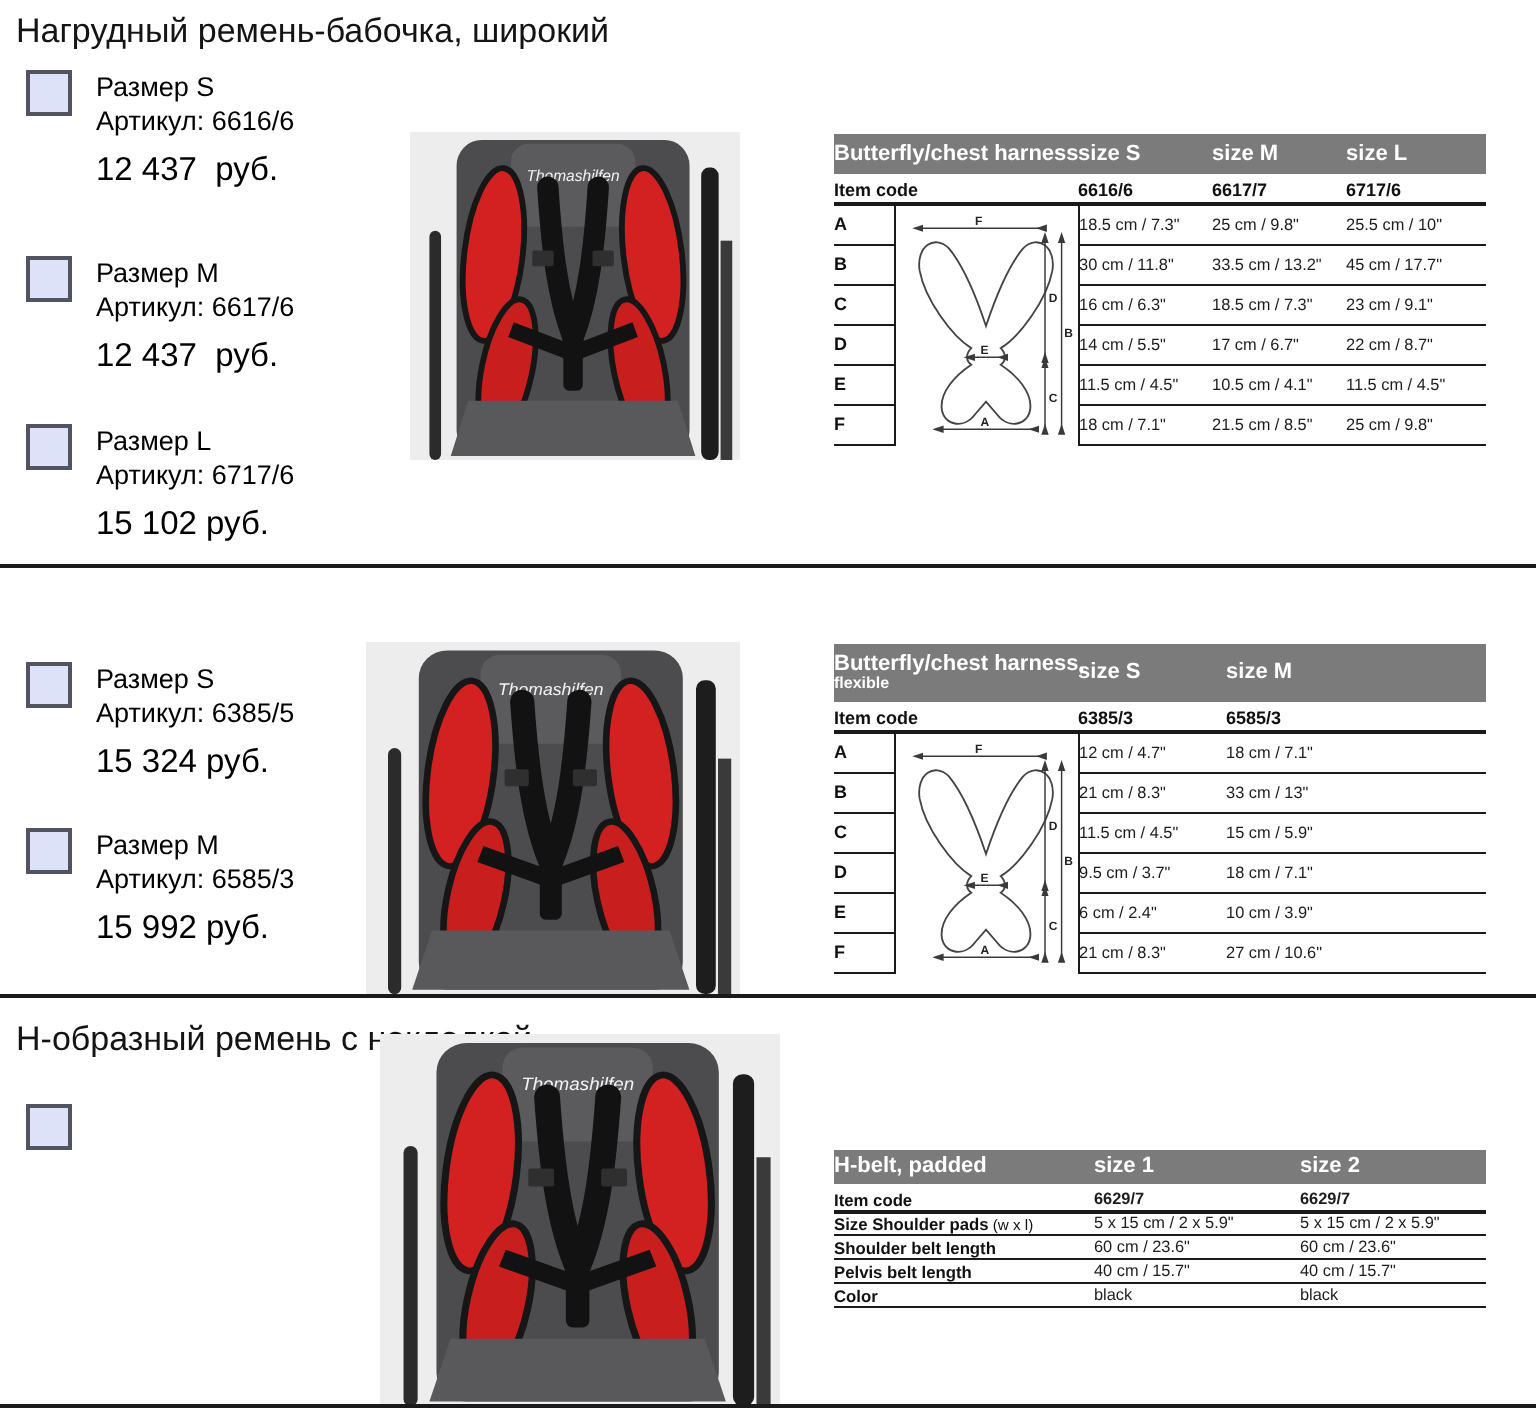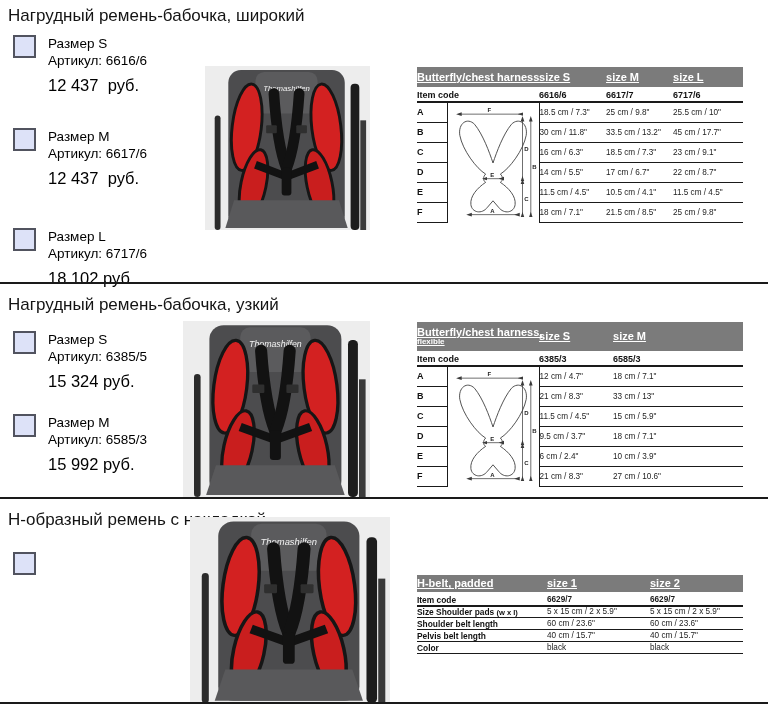--- a/index.html
+++ b/index.html
@@ -12,33 +12,33 @@
   .checkbox{width:23px;height:23px;background:#dde2f8;border:2px solid #51535f;
             box-sizing:border-box;flex:0 0 auto;}
   .opt-text{margin-left:12px;}
   .opt-size,.opt-article{font-size:13.5px;line-height:17px;color:#000;}
   .opt-price{font-size:16.5px;margin-top:7px;color:#000;white-space:pre;}
   .photo{overflow:hidden;padding-left:10px;}
   .photo svg{display:block;}
 
   table.spec{position:absolute;border-collapse:collapse;table-layout:fixed;width:326px;}
   .spec td{padding:0;vertical-align:middle;overflow:visible;white-space:nowrap;}
-  .hdr{background:#7b7b7b;color:#fff;font-weight:bold;font-size:11px;border-bottom:3px solid #fff;text-decoration:underline;}
+  .hdr{background:#7b7b7b;color:#fff;font-weight:bold;font-size:11px;border-bottom:3px solid #fff;}
   .hdr-name{padding-left:5px;}
   .hdr-sub{font-size:8px;line-height:8px;}
   .itc{font-weight:bold;font-size:9px;border-bottom:2px solid #1a1a1a;}
   .dim td{border-bottom:1px solid #1a1a1a;}
   td.diagram-cell{border-bottom:none;border-left:1px solid #1a1a1a;border-right:1px solid #1a1a1a;}
   .letter{font-weight:bold;font-size:9px;padding-left:2px;}
   .val{font-size:8.2px;color:#1c1c1c;}
   .v1{padding-left:9px;}
   .v2{padding-left:38px;}
   .v3{padding-left:2px;}
   .lbl3{font-size:8.4px;font-weight:bold;}
-  .sfx{font-weight:bold;font-size:7.6px;}
+  .sfx{font-weight:normal;font-size:7.6px;}
   .t3 td{border-bottom:1px solid #1a1a1a;}
   .t3 tr.itc-row td{border-bottom:2px solid #1a1a1a;}
   .bslot{width:90px;height:118px;margin:0 auto;}
 </style>
 </head>
 <body>
 
 <div class="page">
 
   <div class="abs sec-title" style="left:8px;top:6px">Нагрудный ремень-бабочка, широкий</div>
@@ -52,26 +52,26 @@
     </div>
   </div>
   <div class="abs opt" style="left:13px;top:128px">
     <span class="checkbox"></span>
     <div class="opt-text">
       <div class="opt-size">Размер M</div>
       <div class="opt-article">Артикул: 6617/6</div>
       <div class="opt-price">12 437  руб.</div>
     </div>
   </div>
-  <div class="abs opt" style="left:13px;top:228px">
+  <div class="abs opt" style="left:13px;top:212px">
     <span class="checkbox"></span>
     <div class="opt-text">
       <div class="opt-size">Размер L</div>
       <div class="opt-article">Артикул: 6717/6</div>
-      <div class="opt-price">18 102 руб.</div>
+      <div class="opt-price">15 102 руб.</div>
     </div>
   </div>
 
   <div class="abs photo" style="left:195px;top:66px;width:165px;height:164px">
   <svg viewBox="0 0 170 166" width="100%" height="100%" preserveAspectRatio="none">
     <rect width="170" height="166" fill="#ededed"></rect>
     <rect x="150" y="18" width="9" height="148" rx="4" fill="#1d1d1d"></rect>
     <rect x="160" y="55" width="6" height="111" fill="#3a3a3a"></rect>
     <rect x="10" y="50" width="6" height="116" rx="3" fill="#2b2b2b"></rect>
     <rect x="24" y="4" width="120" height="160" rx="13" fill="#4c4c4e"></rect>
@@ -173,21 +173,20 @@
       <td class="letter">F</td>
       <td class="val v1">18 cm / 7.1"</td>
       <td class="val v1">21.5 cm / 8.5"</td>
       <td class="val v1">25 cm / 9.8"</td>
     </tr>
   </tbody>
     </table>
 
   <div class="abs sep" style="top:282px"></div>
 
-  <div class="abs sec-title" style="left:8px;top:295px">Нагрудный ремень-бабочка, узкий</div>
 
   <div class="abs opt" style="left:13px;top:331px">
     <span class="checkbox"></span>
     <div class="opt-text">
       <div class="opt-size">Размер S</div>
       <div class="opt-article">Артикул: 6385/5</div>
       <div class="opt-price">15 324 руб.</div>
     </div>
   </div>
   <div class="abs opt" style="left:13px;top:414px">

